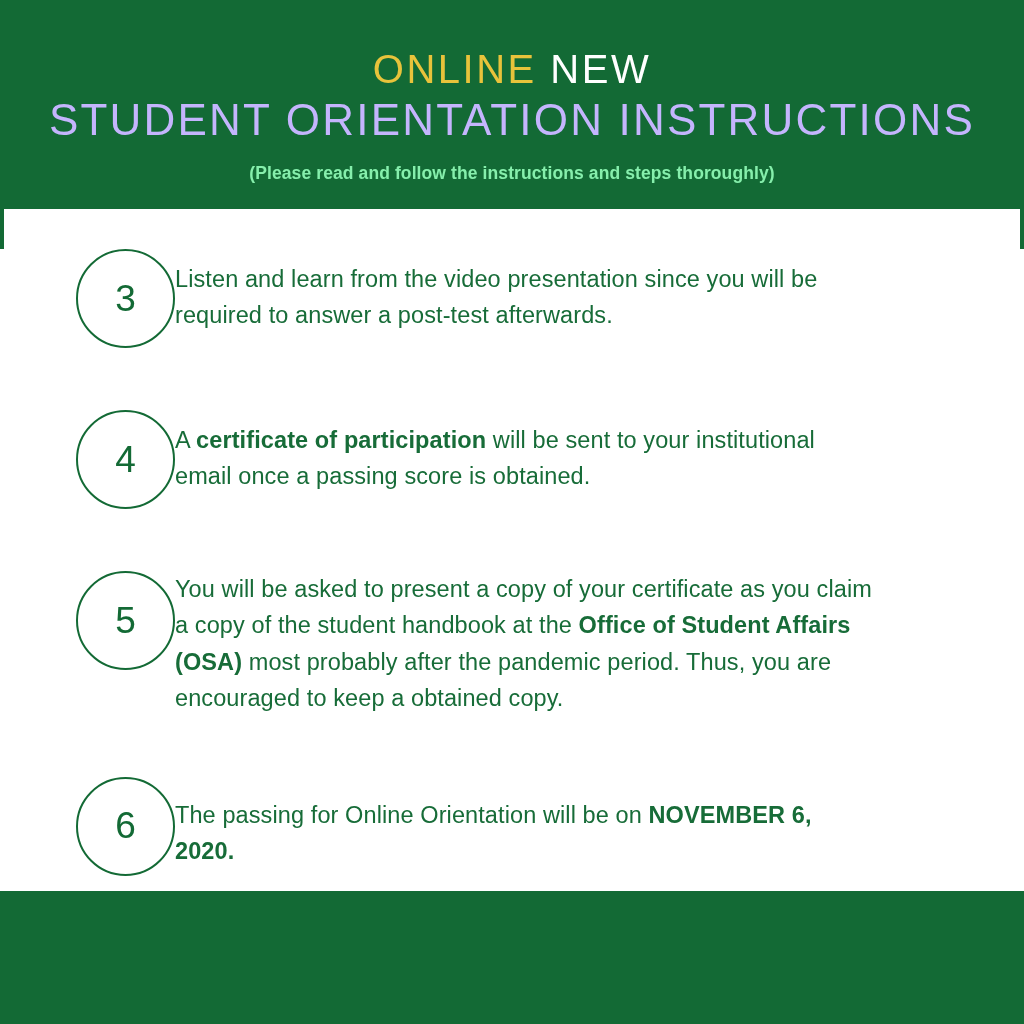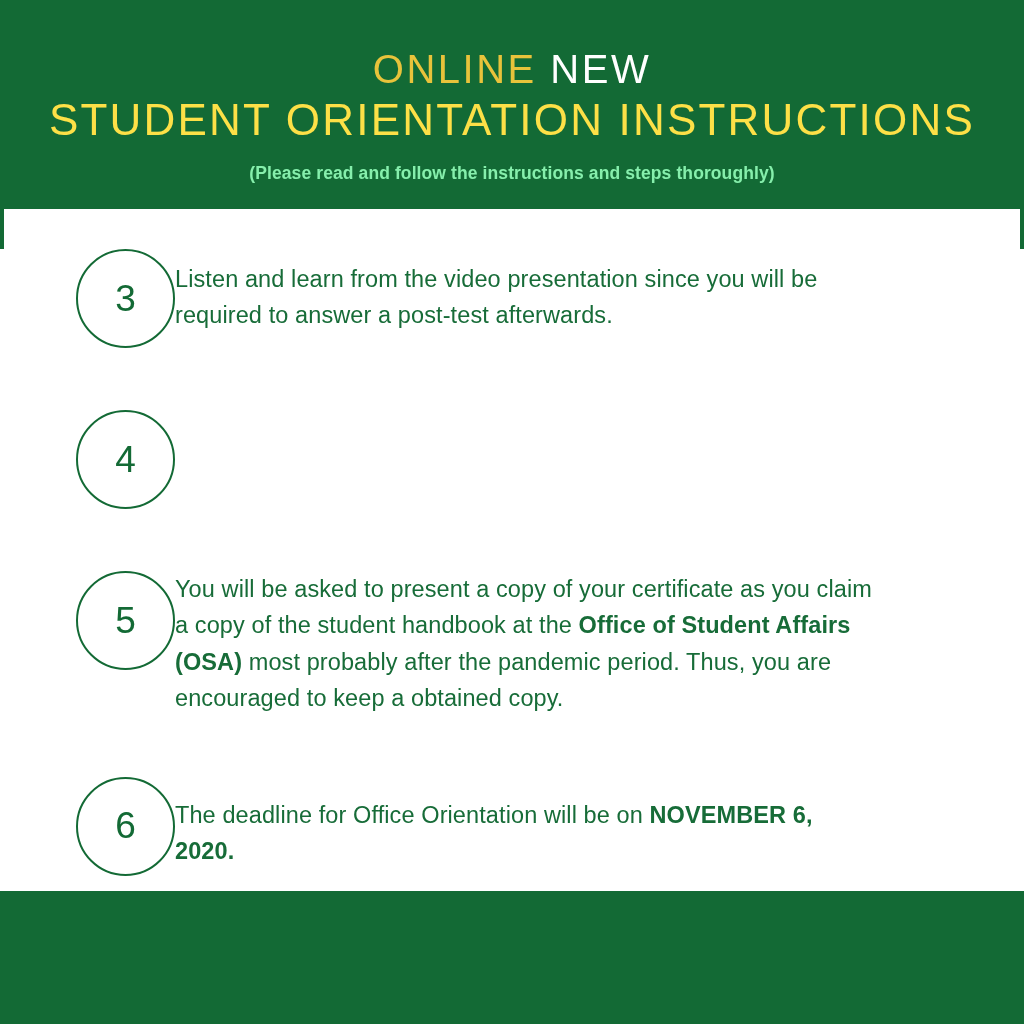--- a/index.html
+++ b/index.html
@@ -37,21 +37,21 @@
     font-weight: 400;
     white-space: nowrap;
   }
   .title-word-online {
     color: #e8c33b;
   }
   .title-line-2 {
     font-size: 44px;
     letter-spacing: 2.2px;
     line-height: 1.25;
-    color: #fde047;
+    color: #c4b5fd;
     font-weight: 400;
     margin-top: 2px;
     white-space: nowrap;
   }
   .subtitle {
     margin-top: 16px;
     font-size: 17.5px;
     font-weight: bold;
     color: #86efac;
     letter-spacing: 0.1px;
@@ -143,29 +143,30 @@
 
   <div class="content">
 
     <div class="step step-3">
       <div class="circle">3</div>
       <div class="step-text"><span>Listen and learn from the video presentation since you will be required to answer a post-test afterwards.</span></div>
     </div>
 
     <div class="step step-4">
       <div class="circle">4</div>
+      <div class="step-text"><span>A </span><b>certificate of participation</b><span> will be sent to your institutional email once a passing score is obtained.</span></div>
     </div>
 
     <div class="step step-5">
       <div class="circle">5</div>
       <div class="step-text"><span>You will be asked to present a copy of your certificate as you claim a copy of the student handbook at the </span><b>Office of Student Affairs (OSA)</b><span> most probably after the pandemic period. Thus, you are encouraged to keep a obtained copy.</span></div>
     </div>
 
     <div class="step step-6">
       <div class="circle">6</div>
-      <div class="step-text"><span>The deadline for Office Orientation will be on </span><b>NOVEMBER 6, 2020.</b></div>
+      <div class="step-text"><span>The passing for Online Orientation will be on </span><b>NOVEMBER 6, 2020.</b></div>
     </div>
 
   </div>
 
   <div class="footer"></div>
 
 </div>
 
 </body></html>

